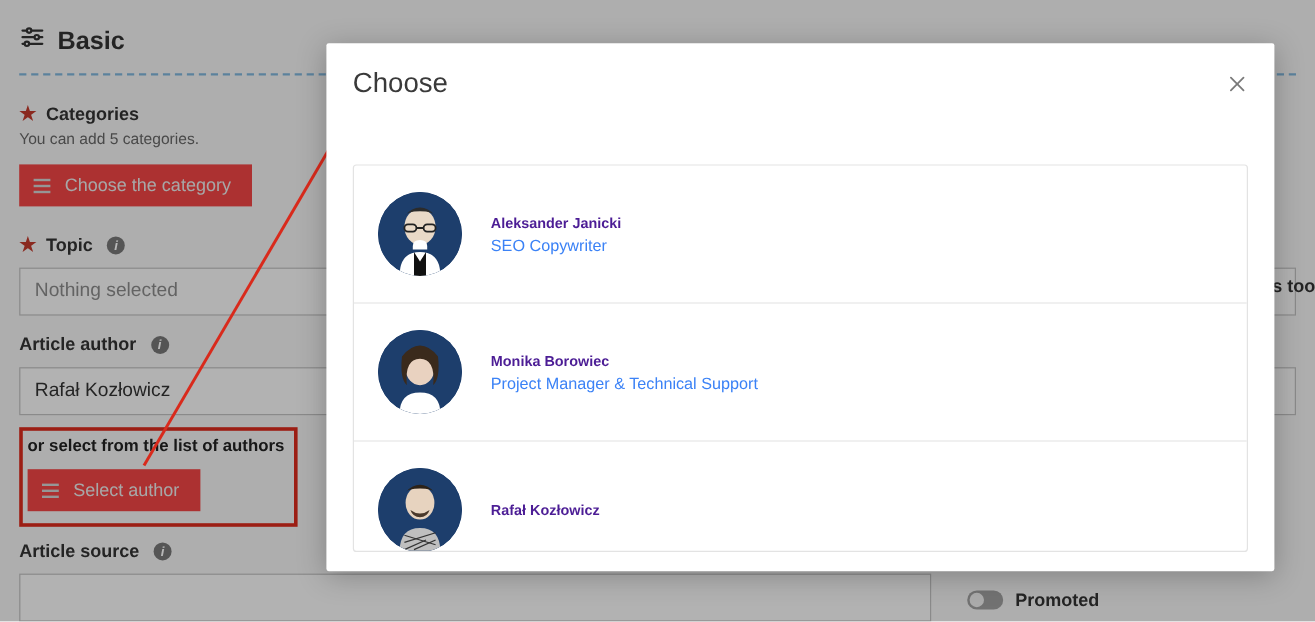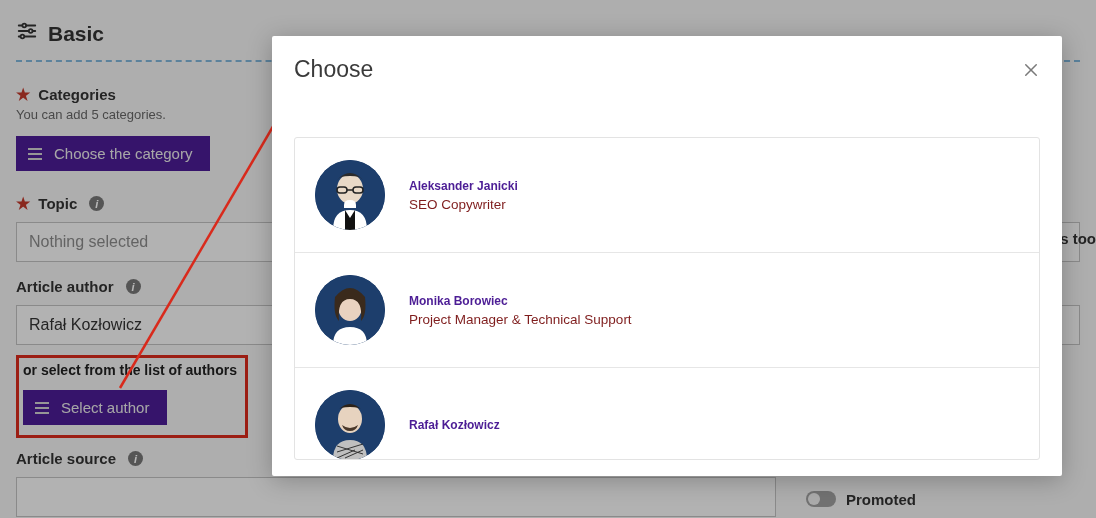--- a/index.html
+++ b/index.html
@@ -14,21 +14,21 @@
       border-bottom: 2px dashed #7fb4d9;
     }
     .section-head .title { font-size: 21px; font-weight: 600; color: #333; }
 
     .field-block { margin-top: 24px; }
     .field-label { font-size: 15px; font-weight: 700; color: #333; display: flex; align-items: center; gap: 6px; }
     .req { color: #c0392b; font-size: 16px; line-height: 1; margin-right: 2px; }
     .help { font-size: 13px; color: #666; margin-top: 4px; }
 
     .darkbtn {
-      margin-top: 14px; background: #4c1d95; color: #e8e8e8; border: none;
+      margin-top: 14px; background: #ef4444; color: #e8e8e8; border: none;
       display: inline-flex; align-items: center; gap: 12px;
       padding: 9px 18px 9px 12px; font-size: 15px; cursor: pointer;
     }
     .darkbtn .bars { display: inline-flex; flex-direction: column; gap: 3px; }
     .darkbtn .bars span { width: 14px; height: 2px; background: #d0d0d0; display: block; }
 
     .info-dot {
       width: 15px; height: 15px; border-radius: 50%; background: #777; color: #fff;
       display: inline-flex; align-items: center; justify-content: center; font-style: italic;
       font-size: 11px; font-weight: 700; margin-left: 6px;
@@ -70,21 +70,21 @@
 
     .author-list { margin-top: 22px; border: 1px solid #e3e3e3; border-radius: 3px; overflow: hidden; }
     .author-item { display: flex; align-items: center; gap: 24px; padding: 22px 20px; cursor: pointer; }
     .author-item + .author-item { border-top: 1px solid #e6e6e6; }
     .avatar {
       width: 70px; height: 70px; border-radius: 50%; overflow: hidden; flex: none;
       background: #1d3e6c; display: flex; align-items: flex-end; justify-content: center;
     }
     .avatar svg { width: 100%; height: 100%; }
     .author-name { font-size: 12px; font-weight: 700; color: #4c1d95; }
-    .author-role { font-size: 13.5px; color: #7f1d1d; margin-top: 4px; }
+    .author-role { font-size: 13.5px; color: #3b82f6; margin-top: 4px; }
 
     
     .arrow { position: absolute; left: 96px; top: 58px; width: 230px; height: 340px; pointer-events: none; }
 
   </style>
 </head>
 <body>
 
 <div class="page">
 

